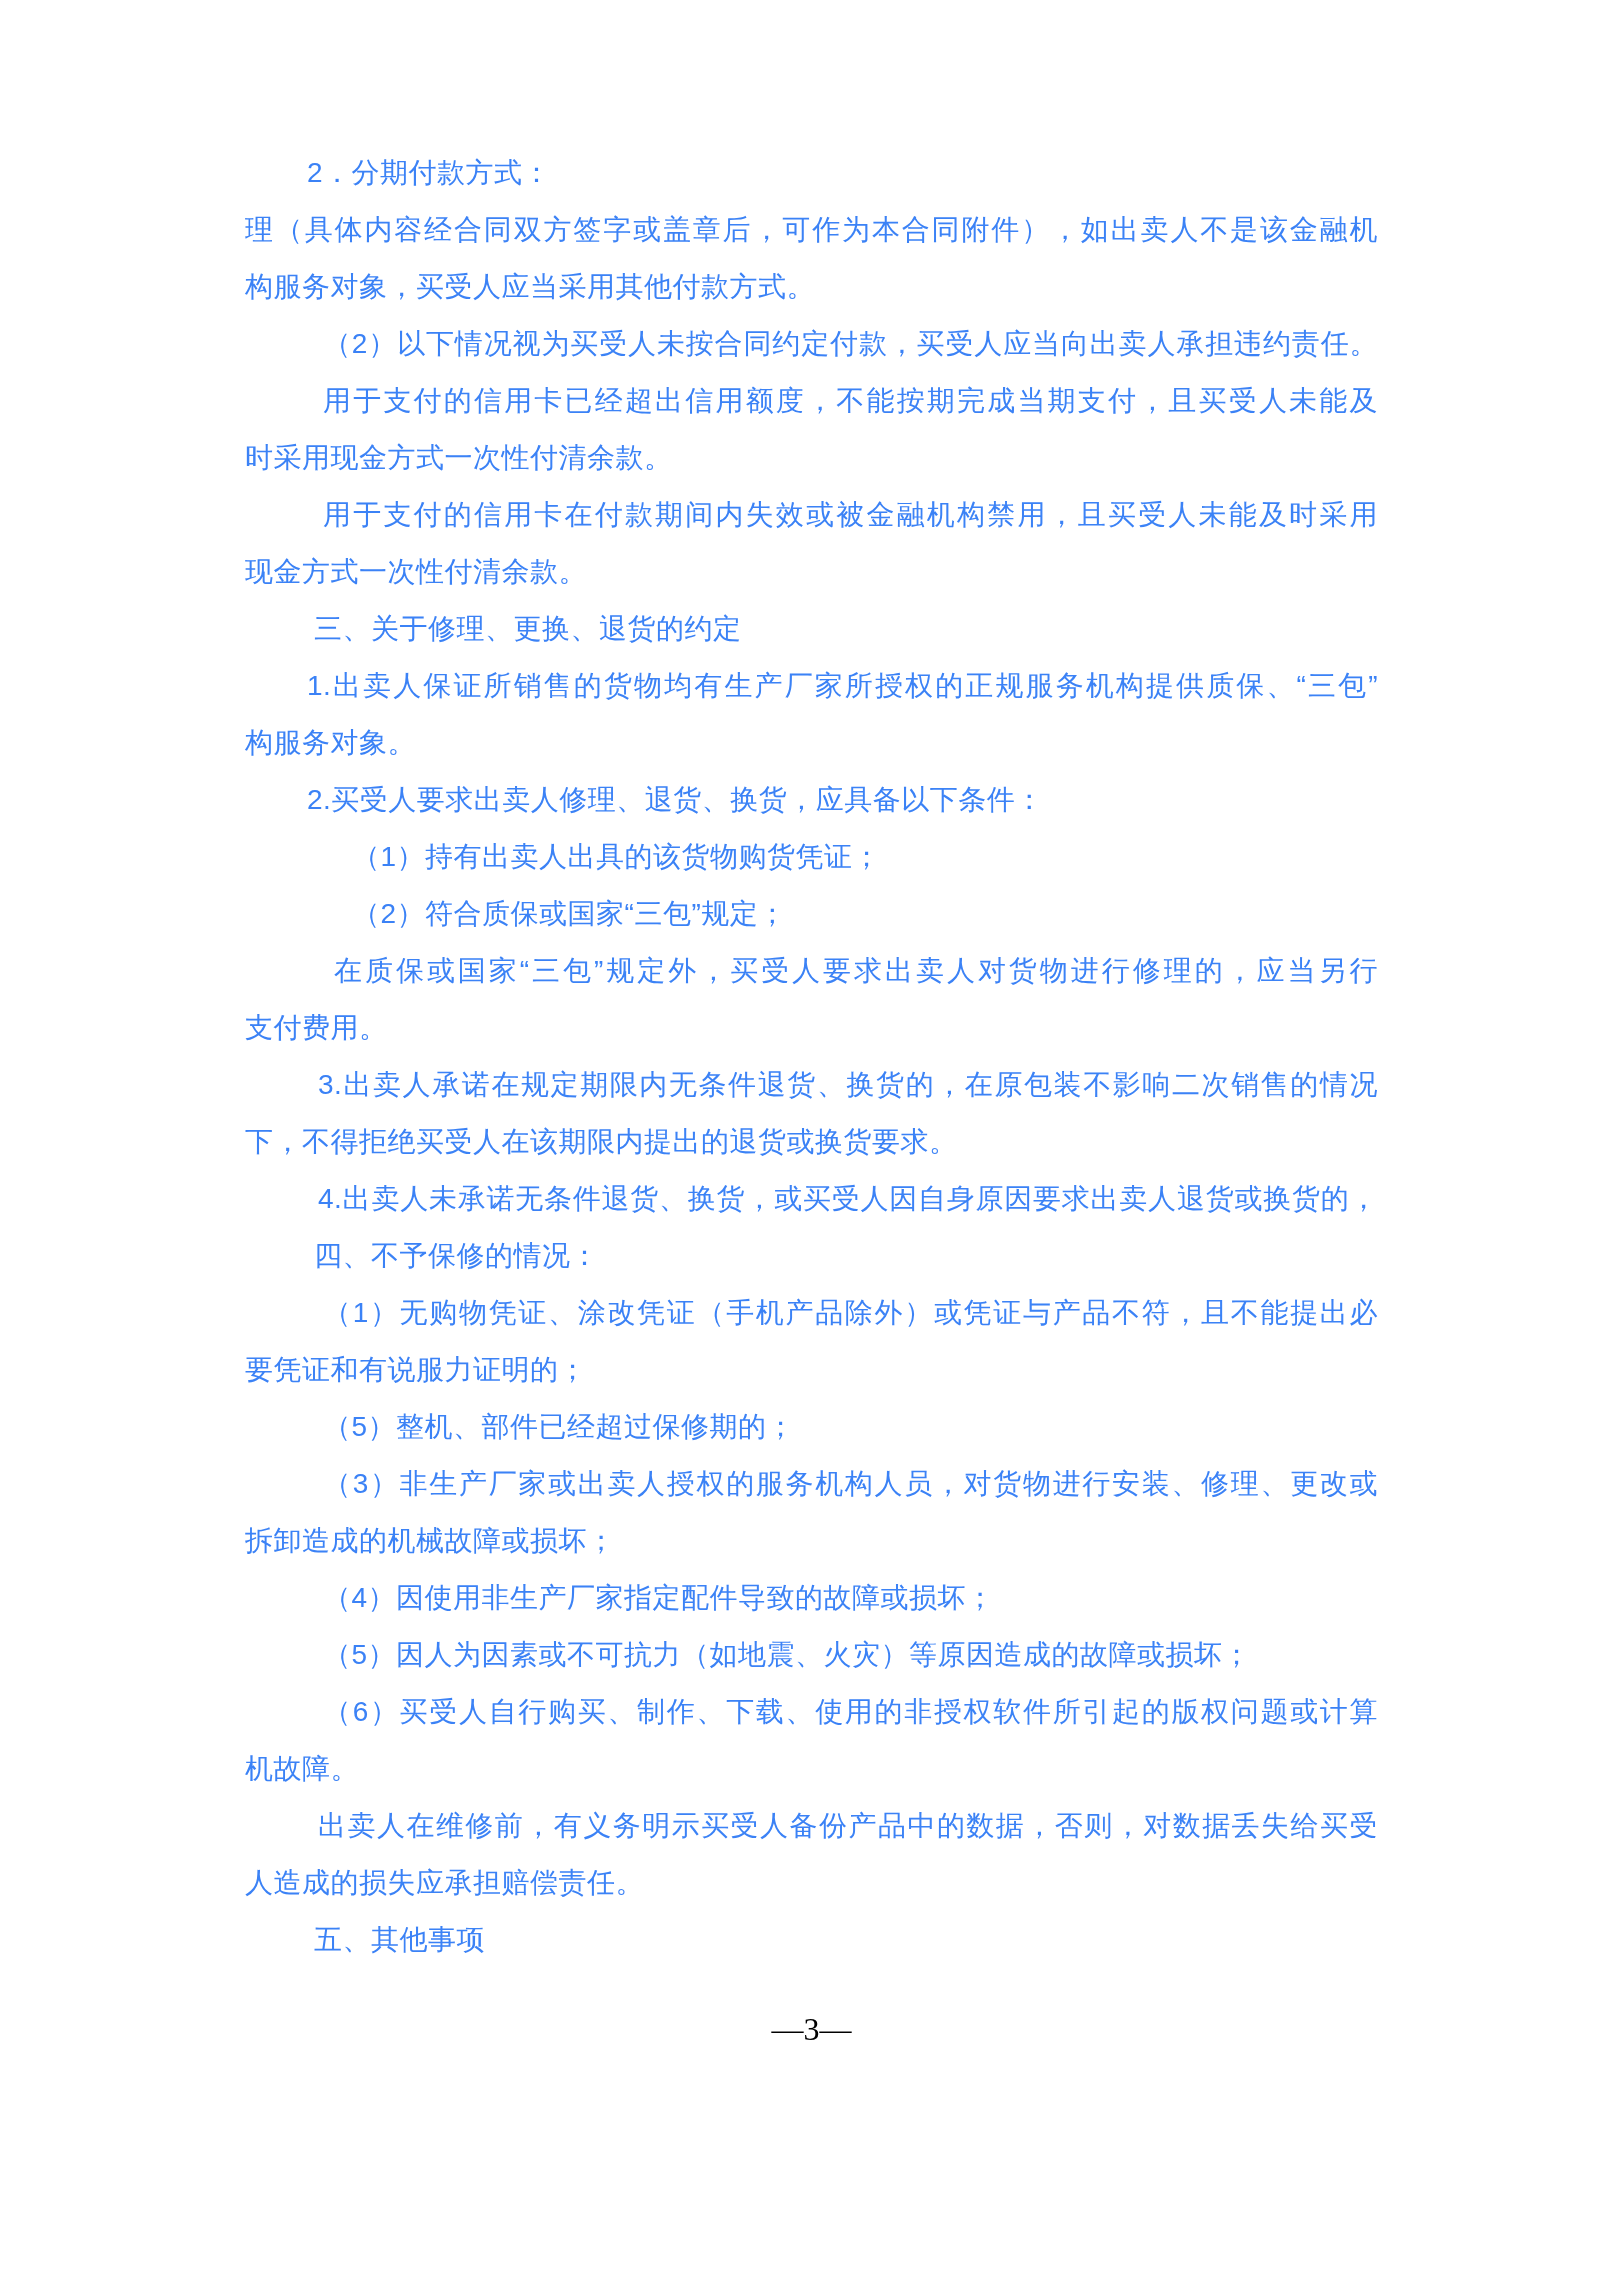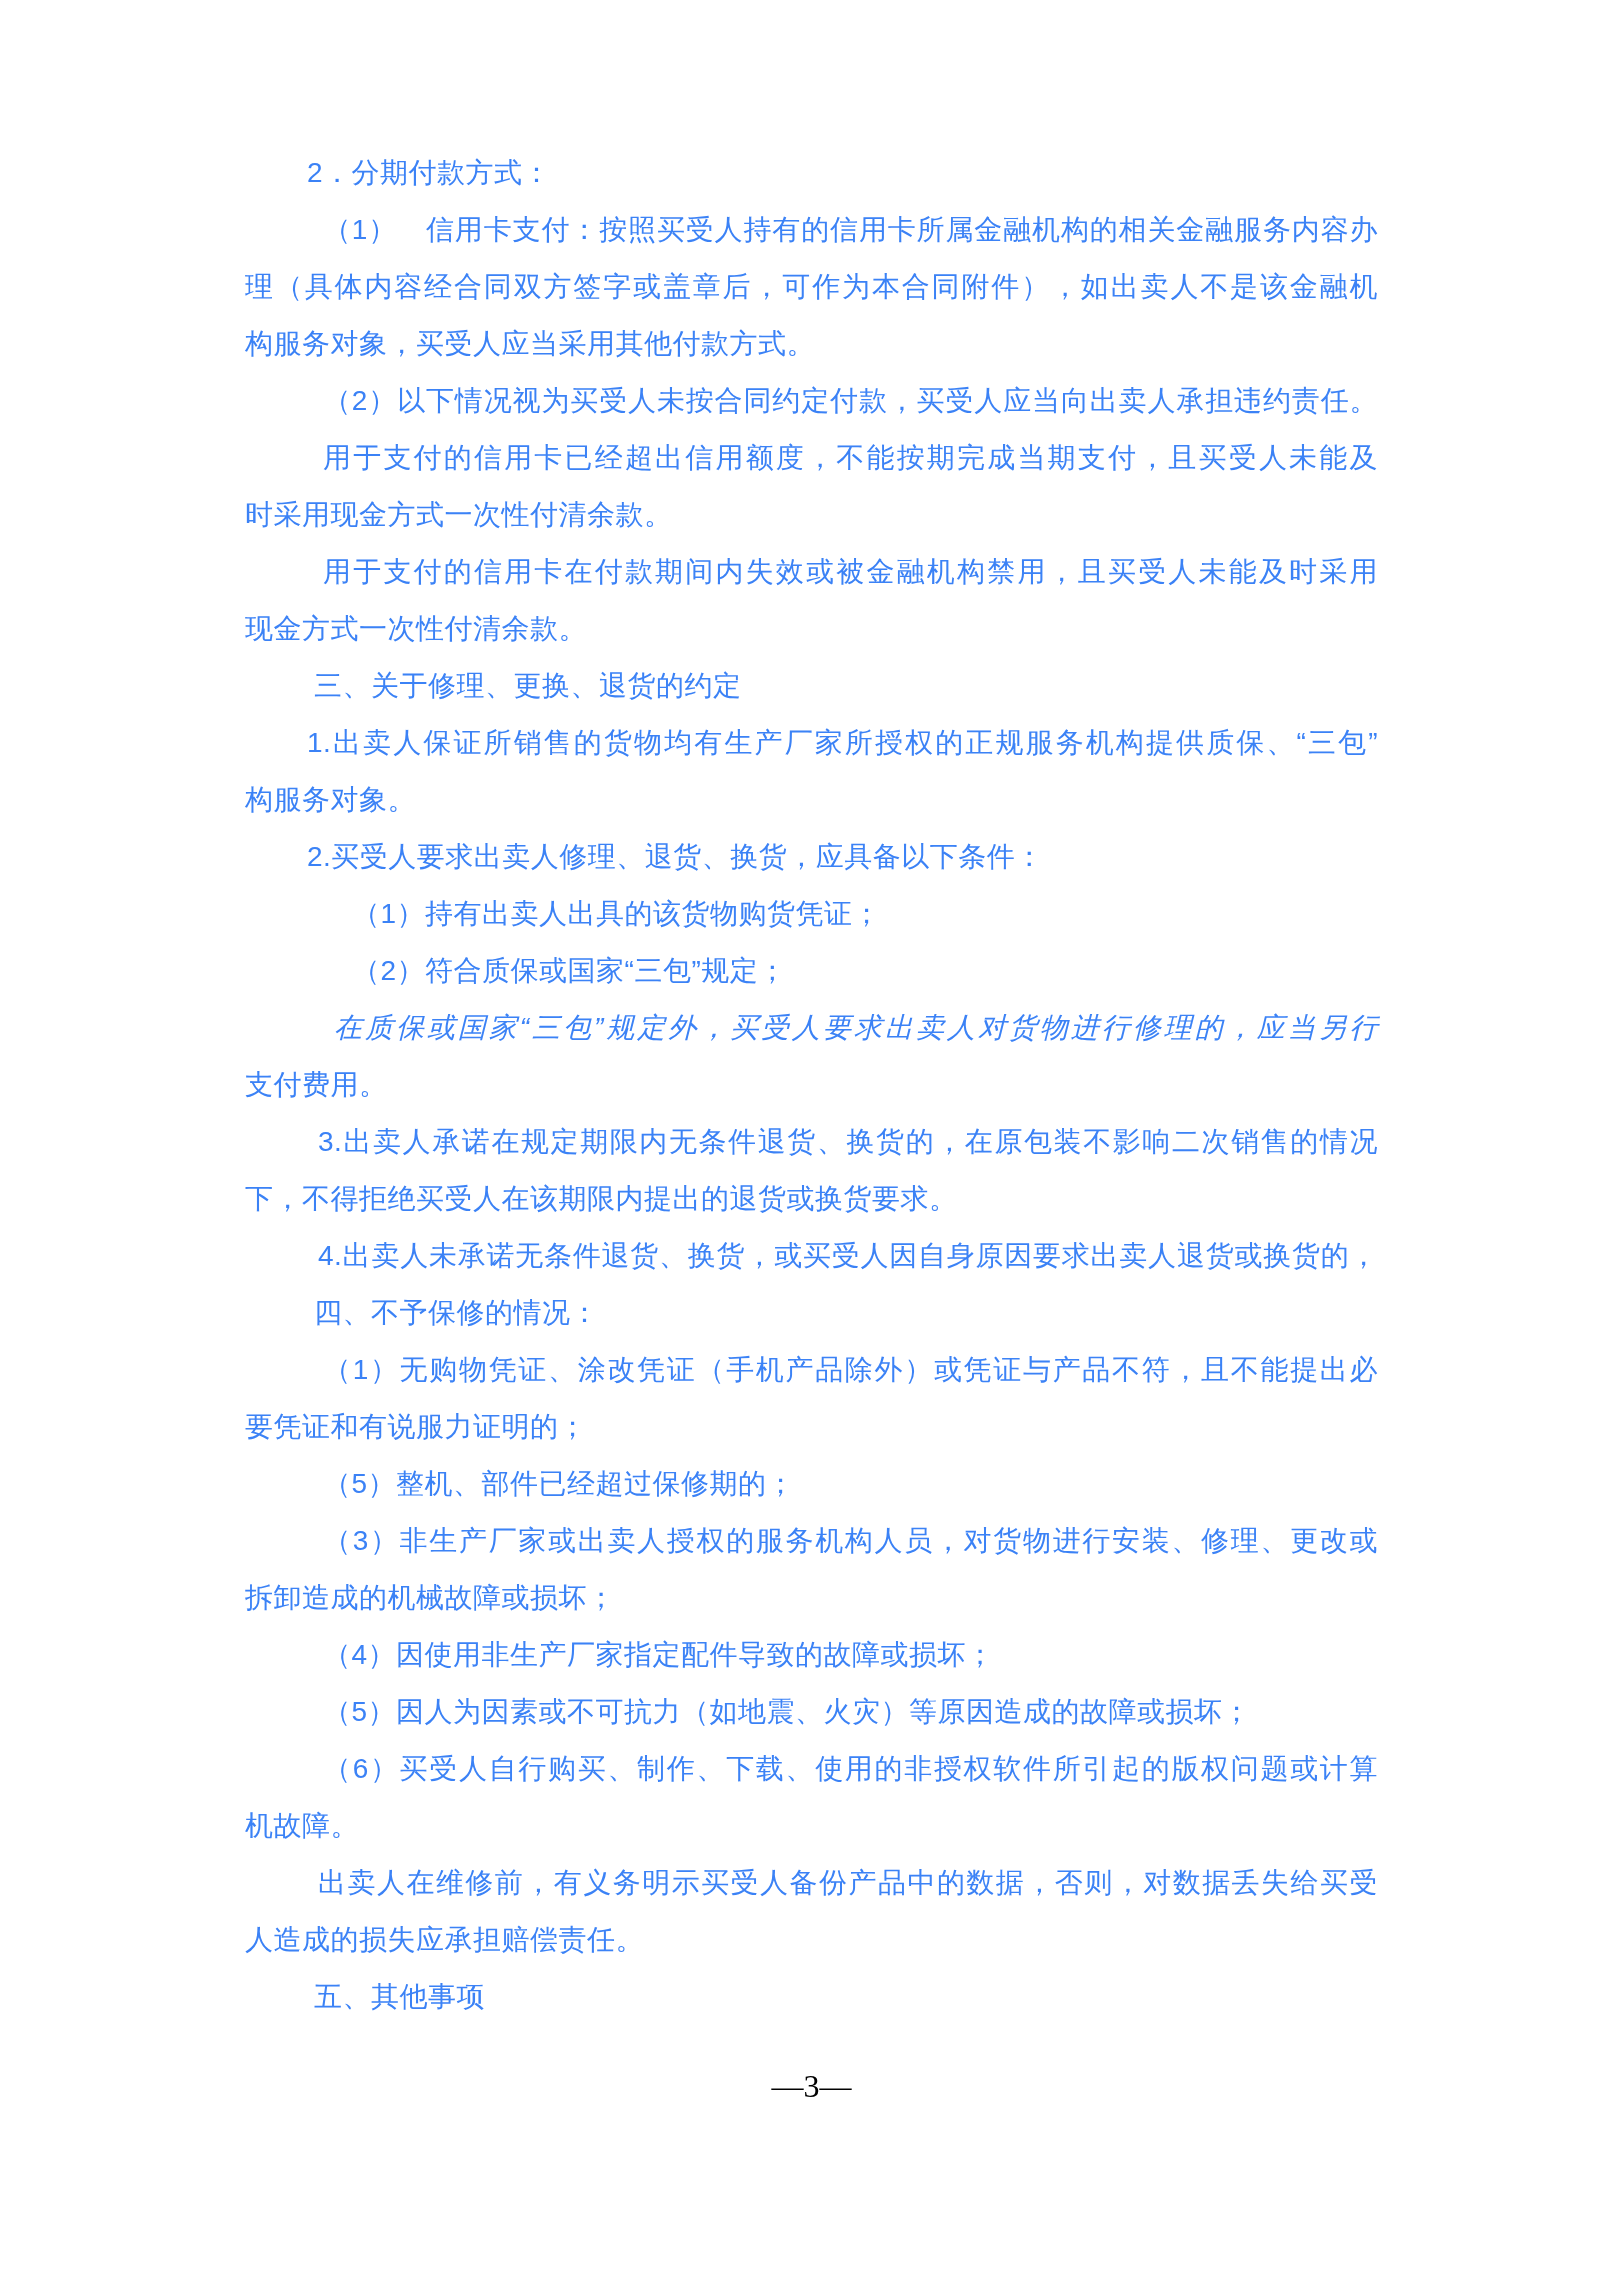--- a/index.html
+++ b/index.html
@@ -42,42 +42,41 @@
     white-space: normal;
   }
   .hdr {
     font-weight: 400;
   }
   
   .in2  { padding-left: 62px;  }  
   .inh  { padding-left: 69px;  }  
   .ino  { padding-left: 73px;  }  
   .inp  { padding-left: 78px;  }  
-  .inq  { padding-left: 89px; font-style: italic;  }  
+  .inq  { padding-left: 89px;  }  
   .inr  { padding-left: 107px; }  
   .footer {
     margin-top: 33px;
     width: 100%;
     height: 57px;
     line-height: 57px;
     text-align: center;
     font-family: "Liberation Serif", serif;
     font-size: 32px;
     color: #000000;
   }
 </style>
 </head>
 <body>
 
 <div class="page">
   <div class="content">
 
     <div class="line in2">2．分期付款方式：</div>
 
-    <div class="line inp fill">（1）　信用卡支付：按照买受人持有的信用卡所属金融机构的相关金融服务内容办</div>
     <div class="line fill">理（具体内容经合同双方签字或盖章后，可作为本合同附件），如出卖人不是该金融机</div>
     <div class="line">构服务对象，买受人应当采用其他付款方式。</div>
 
     <div class="line inp fill">（2）以下情况视为买受人未按合同约定付款，买受人应当向出卖人承担违约责任。</div>
 
     <div class="line inp fill">用于支付的信用卡已经超出信用额度，不能按期完成当期支付，且买受人未能及</div>
     <div class="line">时采用现金方式一次性付清余款。</div>
 
     <div class="line inp fill">用于支付的信用卡在付款期间内失效或被金融机构禁用，且买受人未能及时采用</div>
     <div class="line">现金方式一次性付清余款。</div>

